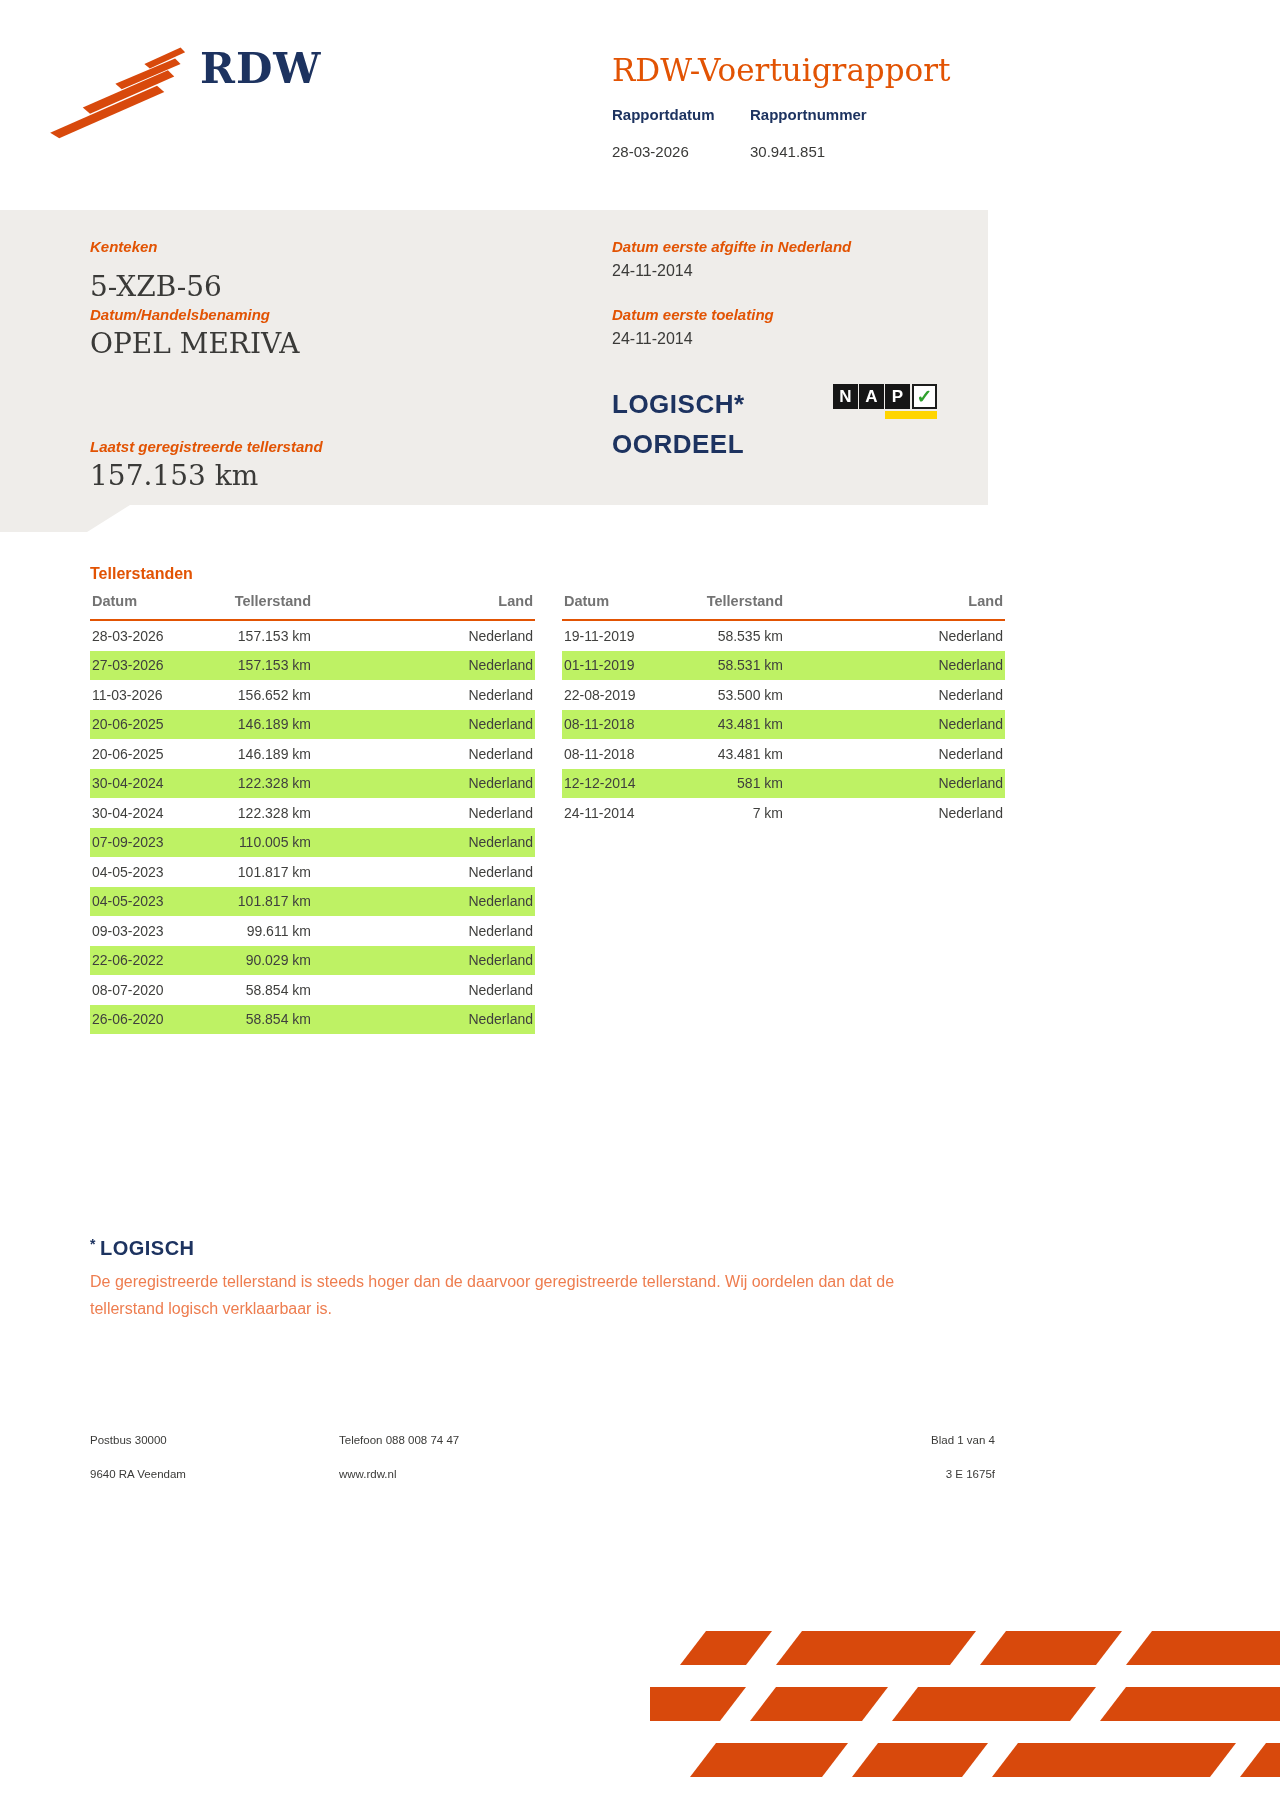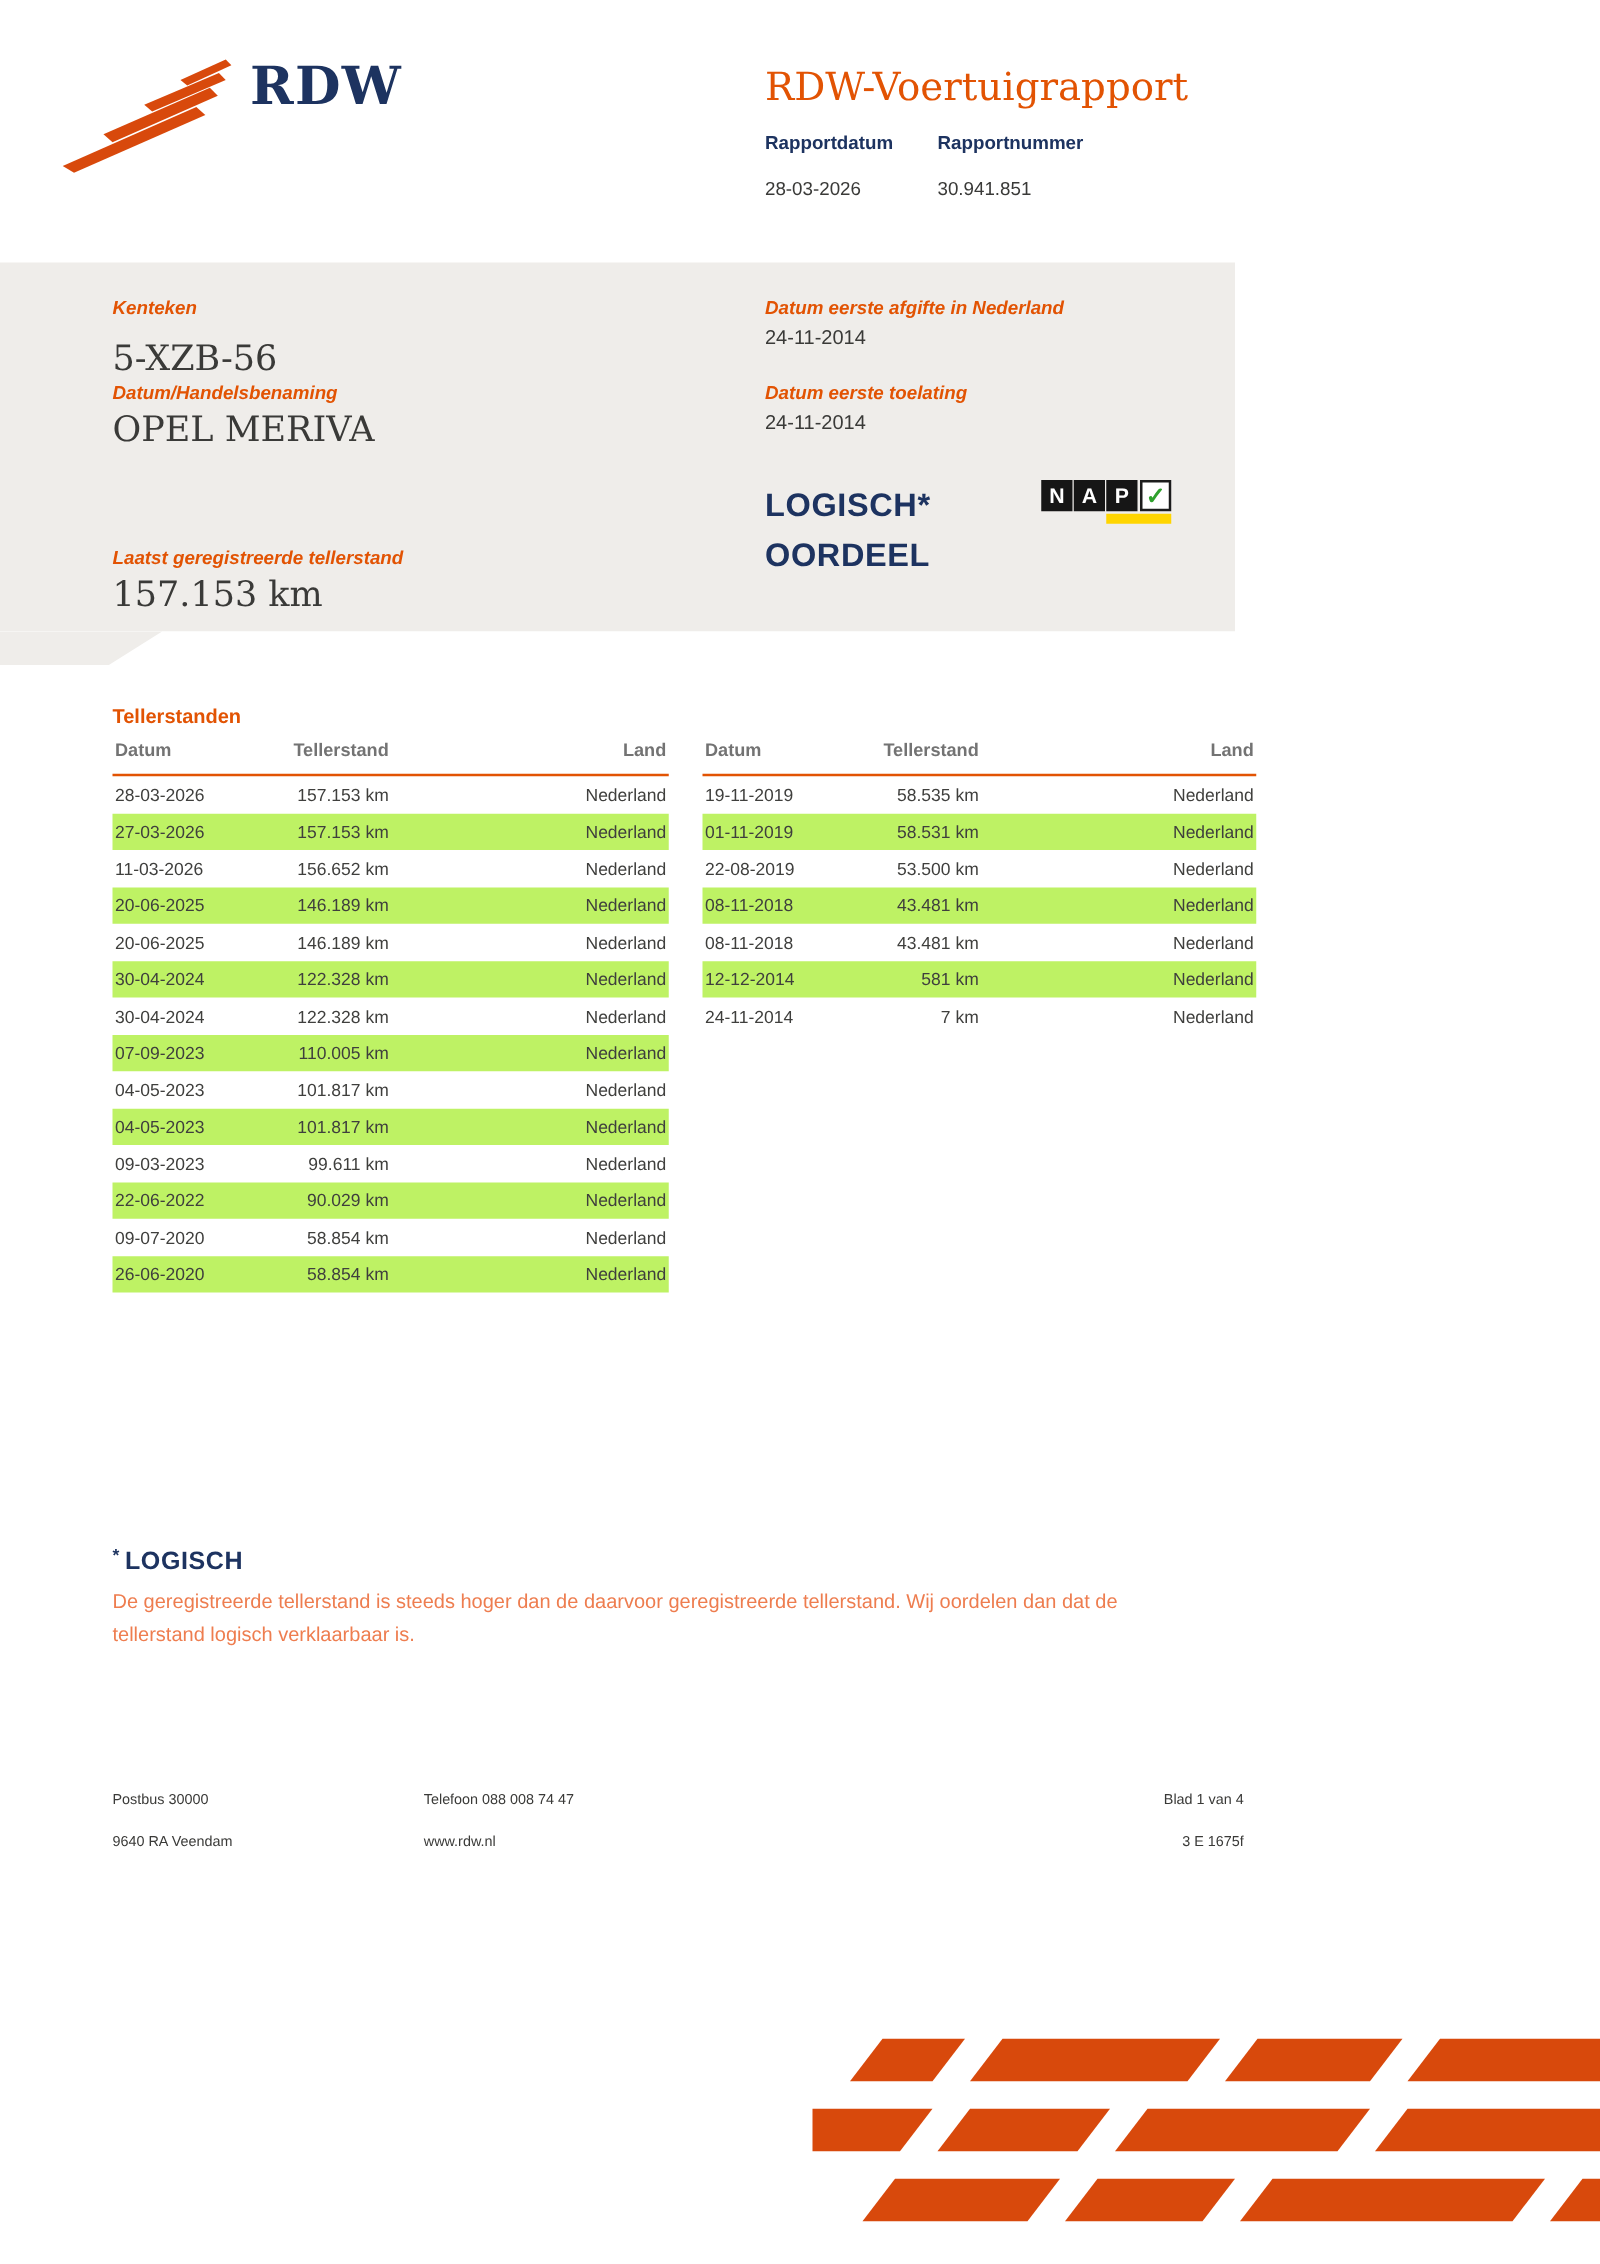--- a/index.html
+++ b/index.html
@@ -181,21 +181,21 @@
           <div class="c-datum">09-03-2023</div>
           <div class="c-tellerstand">99.611 km</div>
           <div class="c-land">Nederland</div>
         </div>
         <div class="trow alt">
           <div class="c-datum">22-06-2022</div>
           <div class="c-tellerstand">90.029 km</div>
           <div class="c-land">Nederland</div>
         </div>
         <div class="trow">
-          <div class="c-datum">09-07-2020</div>
+          <div class="c-datum">08-07-2020</div>
           <div class="c-tellerstand">58.854 km</div>
           <div class="c-land">Nederland</div>
         </div>
         <div class="trow alt">
           <div class="c-datum">26-06-2020</div>
           <div class="c-tellerstand">58.854 km</div>
           <div class="c-land">Nederland</div>
         </div>
       </div>
   </div>

